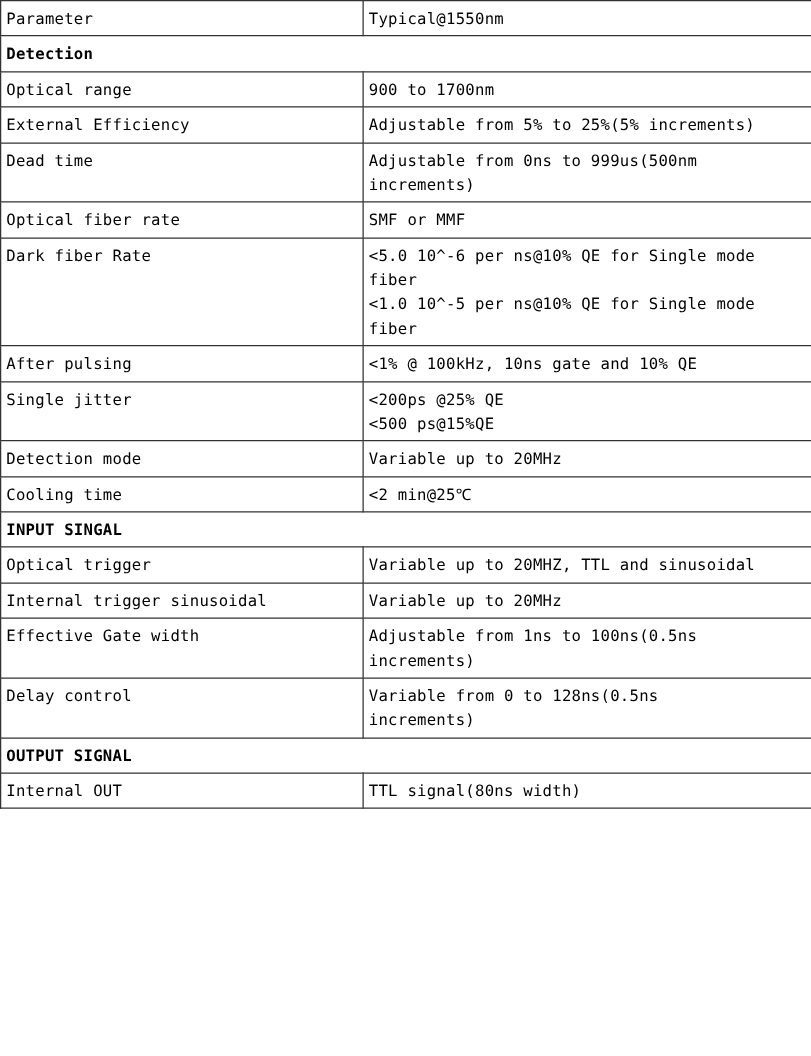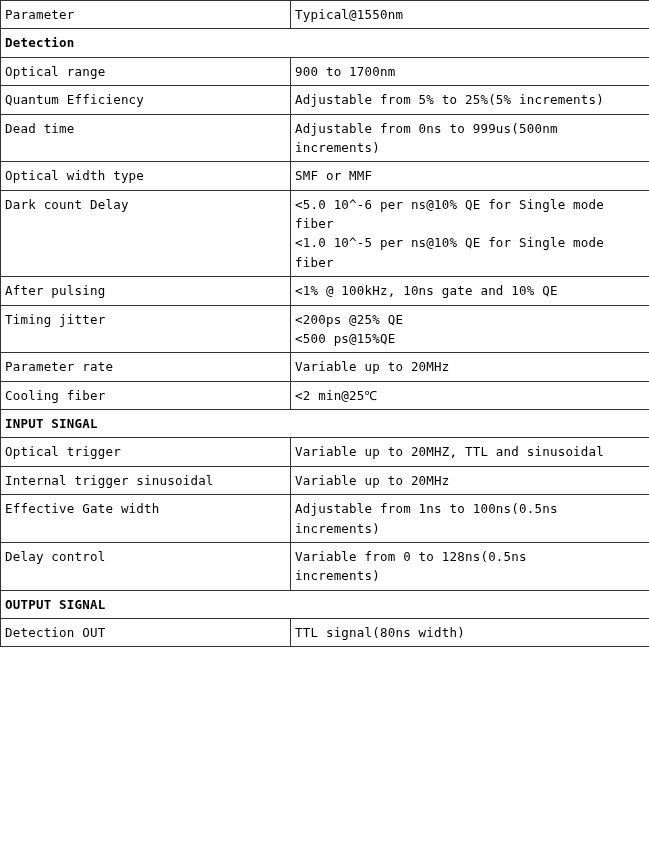--- a/index.html
+++ b/index.html
@@ -56,68 +56,68 @@
       <tr class="section-row">
         <td class="col-param" colspan="2">Detection</td>
       </tr>
       <tr>
         <td class="col-param">Optical range</td>
         <td class="col-value">
           <span class="cell-line">900 to 1700nm</span>
         </td>
       </tr>
       <tr>
-        <td class="col-param">Quantum Efficiency</td>
+        <td class="col-param">External Efficiency</td>
         <td class="col-value">
           <span class="cell-line">Adjustable from 5% to 25%(5% increments)</span>
         </td>
       </tr>
       <tr>
         <td class="col-param">Dead time</td>
         <td class="col-value">
           <span class="cell-line">Adjustable from 0ns to 999us(500nm</span>
           <span class="cell-line">increments)</span>
         </td>
       </tr>
       <tr>
-        <td class="col-param">Optical width type</td>
+        <td class="col-param">Optical fiber rate</td>
         <td class="col-value">
           <span class="cell-line">SMF or MMF</span>
         </td>
       </tr>
       <tr>
-        <td class="col-param">Dark count Delay</td>
+        <td class="col-param">Dark fiber Rate</td>
         <td class="col-value">
           <span class="cell-line">&lt;5.0 10^-6 per ns@10% QE for Single mode</span>
           <span class="cell-line">fiber</span>
           <span class="cell-line">&lt;1.0 10^-5 per ns@10% QE for Single mode</span>
           <span class="cell-line">fiber</span>
         </td>
       </tr>
       <tr>
         <td class="col-param">After pulsing</td>
         <td class="col-value">
           <span class="cell-line">&lt;1% @ 100kHz, 10ns gate and 10% QE</span>
         </td>
       </tr>
       <tr>
-        <td class="col-param">Timing jitter</td>
+        <td class="col-param">Single jitter</td>
         <td class="col-value">
           <span class="cell-line">&lt;200ps @25% QE</span>
           <span class="cell-line">&lt;500 ps@15%QE</span>
         </td>
       </tr>
       <tr>
-        <td class="col-param">Parameter rate</td>
+        <td class="col-param">Detection mode</td>
         <td class="col-value">
           <span class="cell-line">Variable up to 20MHz</span>
         </td>
       </tr>
       <tr>
-        <td class="col-param">Cooling fiber</td>
+        <td class="col-param">Cooling time</td>
         <td class="col-value">
           <span class="cell-line">&lt;2 min@25℃</span>
         </td>
       </tr>
       <tr class="section-row">
         <td class="col-param" colspan="2">INPUT SINGAL</td>
       </tr>
       <tr>
         <td class="col-param">Optical trigger</td>
         <td class="col-value">
@@ -141,19 +141,19 @@
         <td class="col-param">Delay control</td>
         <td class="col-value">
           <span class="cell-line">Variable from 0 to 128ns(0.5ns</span>
           <span class="cell-line">increments)</span>
         </td>
       </tr>
       <tr class="section-row">
         <td class="col-param" colspan="2">OUTPUT SIGNAL</td>
       </tr>
       <tr>
-        <td class="col-param">Detection OUT</td>
+        <td class="col-param">Internal OUT</td>
         <td class="col-value">
           <span class="cell-line">TTL signal(80ns width)</span>
         </td>
       </tr>
     </tbody>
 </table>
 
 </body></html>

